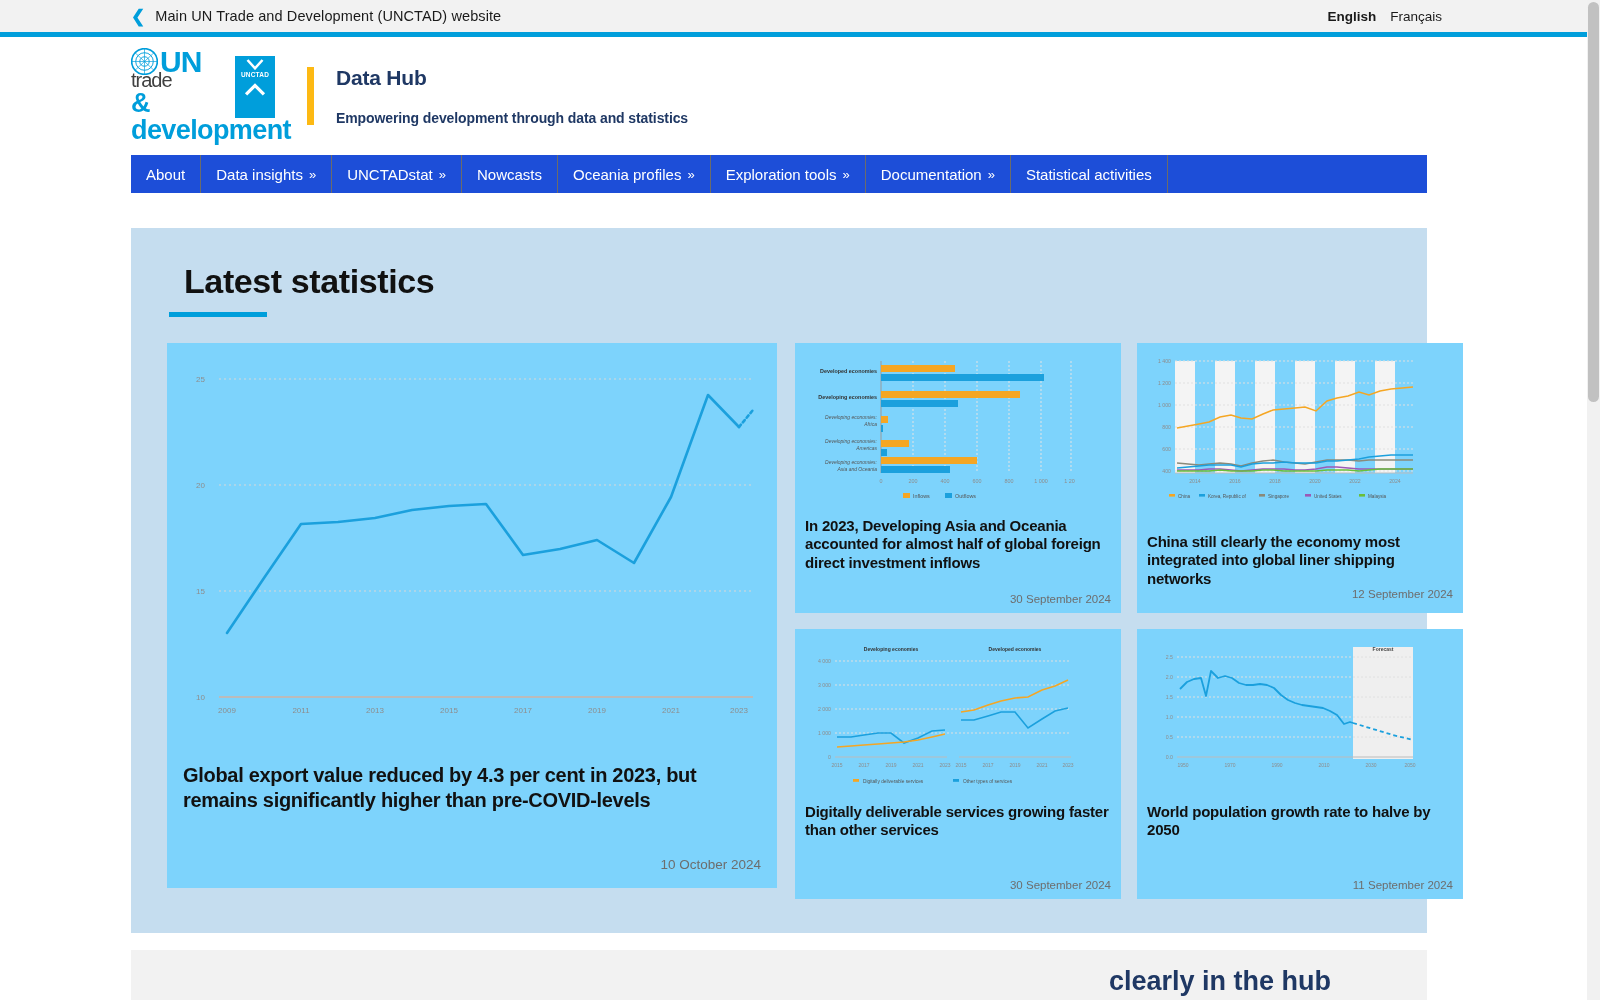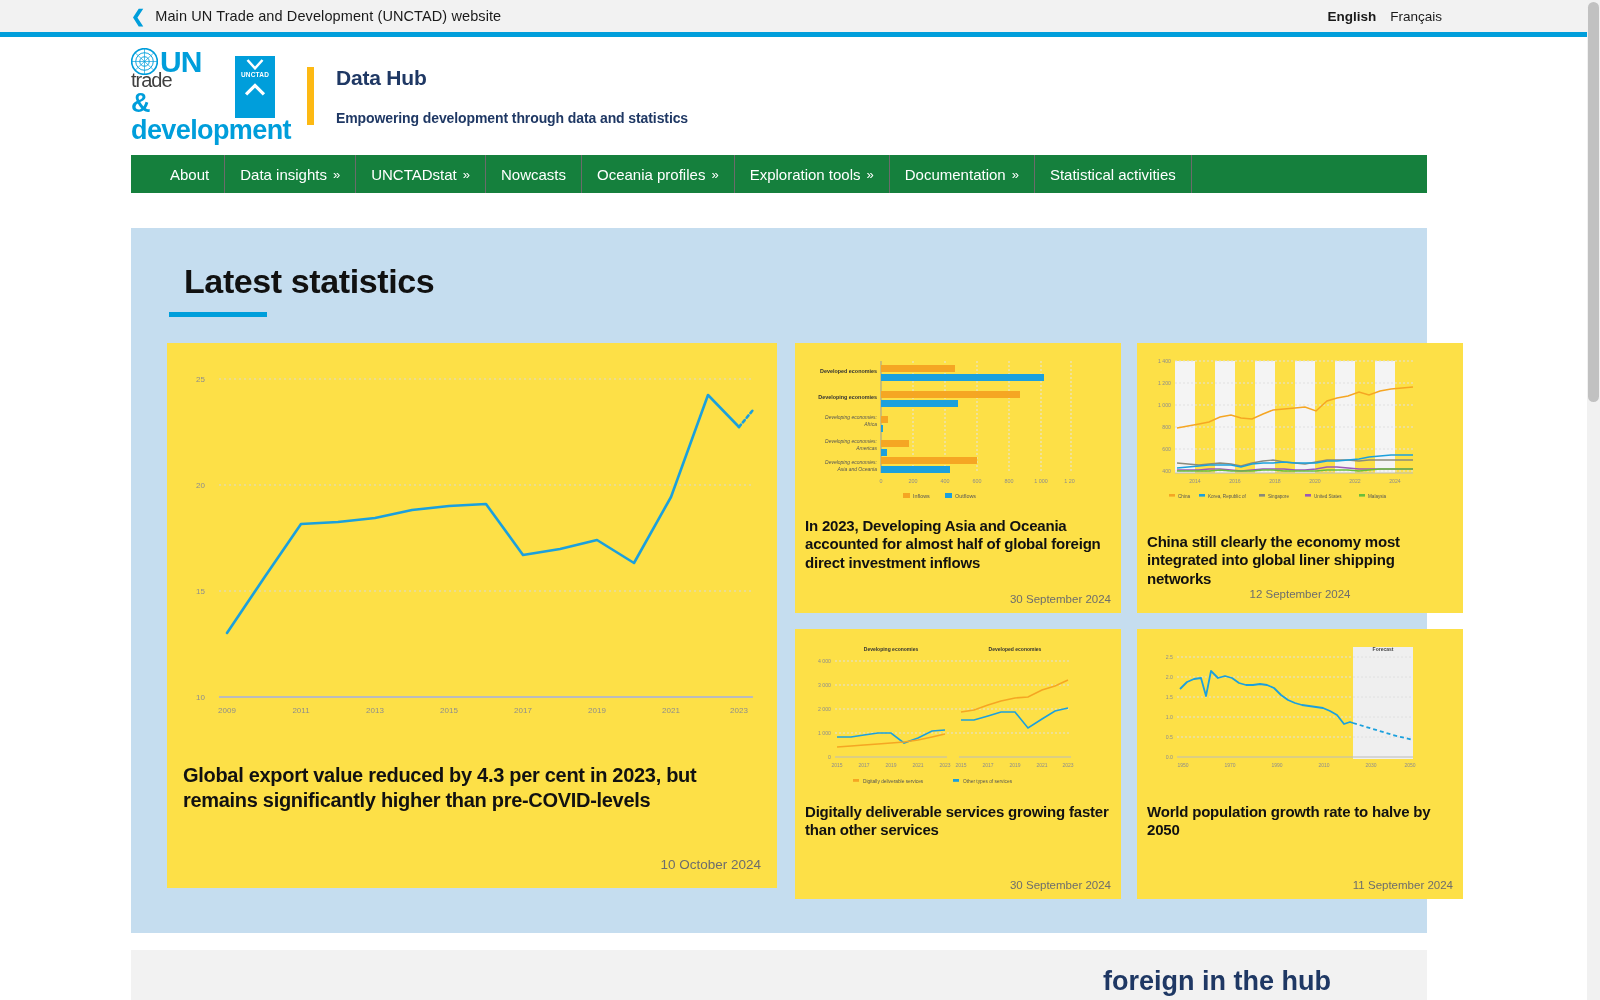--- a/index.html
+++ b/index.html
@@ -40,41 +40,41 @@
   .mark-caret { width:22px; height:13px; margin-top:5px; }
   .trade-word { font-size:20px; font-weight:normal; color:#404040; letter-spacing:-1px; line-height:.9; margin-top:-4px;}
   .dev-word { font-size:27px; font-weight:bold; color:#009edb; letter-spacing:-.6px; line-height:1; margin-top:1px; }
   .divider-bar { width:7px; height:58px; background:#fdb913; margin:0 22px 0 32px; align-self:center; }
   .title-block { align-self:center; }
   .datahub { font-size:21px; font-weight:bold; color:#1f3864; letter-spacing:-.2px; }
   .tagline { font-size:14px; font-weight:bold; color:#1f3864; margin-top:20px; letter-spacing:-.1px; }
 
   
   .navwrap { padding:0 131px 0 131px; }
-  .nav { display:flex; background:#15803d; height:38px; width:1296px;padding-left:24px; }
+  .nav { display:flex; background:#1d4ed8; height:38px; width:1296px; }
   .nav-item {
     display:flex; align-items:center; padding:0 15px; color:#fff; font-size:15px;
     border-right:1px solid #6b6b6b; white-space:nowrap; cursor:pointer;
   }
   .nav-item .chev { margin-left:6px; font-size:13px; }
   .nav-spacer { flex:1; border-right:none; }
 
   
   .band {
     position:relative; margin:35px 0 0 131px; width:1296px; background:#c5ddef;
     padding:34px 0 34px 0;
   }
   .band-heading { font-size:34px; font-weight:bold; color:#111; margin-left:53px; letter-spacing:-.4px;}
   .band-underline { width:98px; height:5px; background:#009edb; margin:11px 0 0 38px; }
 
   .grid { display:flex; gap:18px; margin:26px 0 0 36px; }
   .col-left { width:610px; }
   .col-right { display:flex; gap:16px; }
 
-  .card { background:#fde047; position:relative; }
+  .card { background:#7dd3fc; position:relative; }
   .card-feature { width:610px; height:545px; padding:14px 16px 0 16px; display:flex; flex-direction:column; }
   .card-small { width:326px; height:270px; padding:10px 10px 0 10px; display:flex; flex-direction:column; }
 
   .card-title-lg { font-size:20px; font-weight:bold; color:#111; line-height:1.25; letter-spacing:-.3px; }
   .card-title-sm { font-size:15px; font-weight:bold; color:#111; line-height:1.22; letter-spacing:-.2px; }
   .card-date { font-size:13.5px; color:#6d6d6d; text-align:right; }
   .card-date-sm { font-size:11.5px; color:#6d6d6d; text-align:right; }
 
   .chart-box { position:relative; width:100%; }
   .feature-chart { height:360px; margin-top:8px; }
@@ -334,21 +334,21 @@
                 <rect x="112" y="141" width="6" height="2.6" fill="#8a8a7a"></rect>
                 <text x="121" y="145" font-size="4.6" fill="#555" font-family="Liberation Sans, sans-serif">Singapore</text>
                 <rect x="158" y="141" width="6" height="2.6" fill="#9b59b6"></rect>
                 <text x="167" y="145" font-size="4.6" fill="#555" font-family="Liberation Sans, sans-serif">United States</text>
                 <rect x="212" y="141" width="6" height="2.6" fill="#6abf3a"></rect>
                 <text x="221" y="145" font-size="4.6" fill="#555" font-family="Liberation Sans, sans-serif">Malaysia</text>
               </svg>
             </div>
             <div class="card-title-sm" style="margin-top:30px;">China still clearly the economy most integrated into global liner shipping networks</div>
             <div class="spacer"></div>
-            <div class="card-date-sm" style="margin-bottom:15px;text-align:center;">12 September 2024</div>
+            <div class="card-date-sm" style="margin-bottom:15px;">12 September 2024</div>
           </div>
         </div>
 
         <div class="col-right" style="margin-top:16px;">
 
           <div class="card card-small">
             <div class="chart-box small-chart">
               <svg width="270" height="150" viewBox="0 0 270 150">
 
                 <line x1="30" y1="22" x2="266" y2="22" stroke="#e0e0e0" stroke-dasharray="2,2"></line>
@@ -434,19 +434,19 @@
             <div class="card-title-sm" style="margin-top:14px;">World population growth rate to halve by 2050</div>
             <div class="spacer"></div>
             <div class="card-date-sm" style="margin-bottom:8px;">11 September 2024</div>
           </div>
         </div>
       </div>
     </div>
   </div>
 
   <div class="bottom-panel">
-    <div class="bottom-text">foreign in the hub</div>
+    <div class="bottom-text">clearly in the hub</div>
   </div>
 
   <div class="scrollbar">
     <div class="scrollthumb"></div>
   </div>
 </div>
 
 </body></html>

